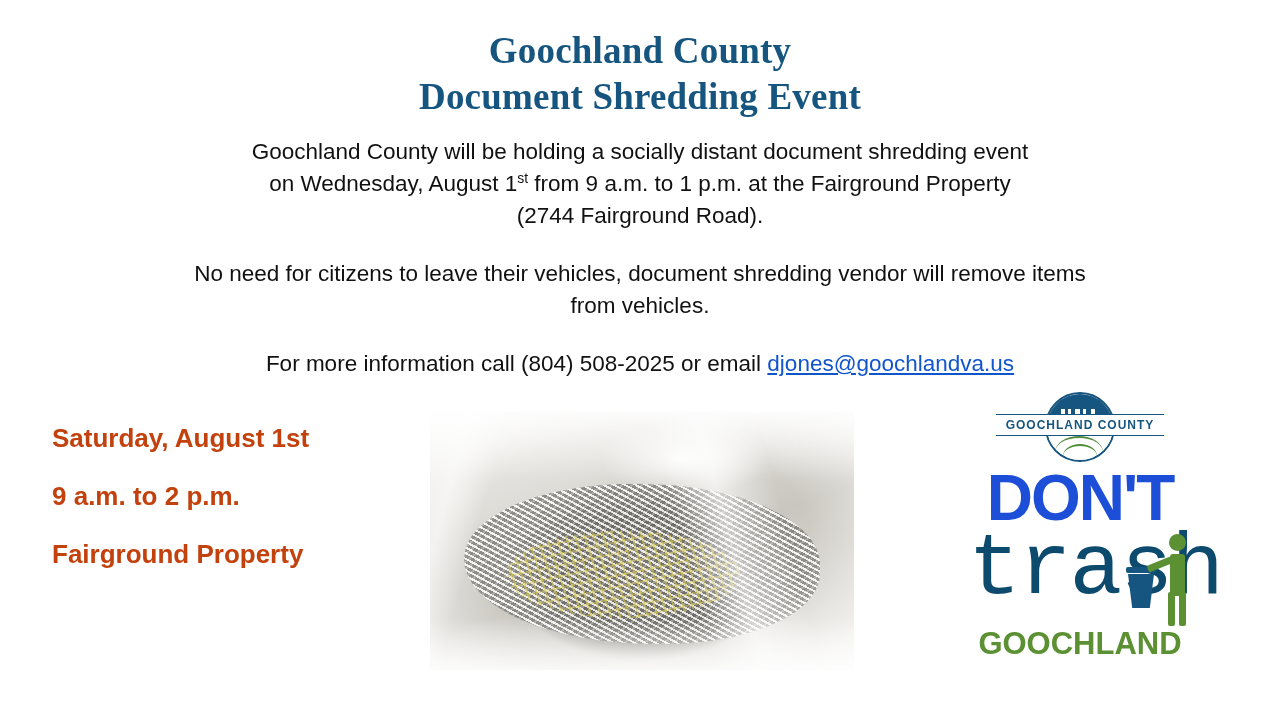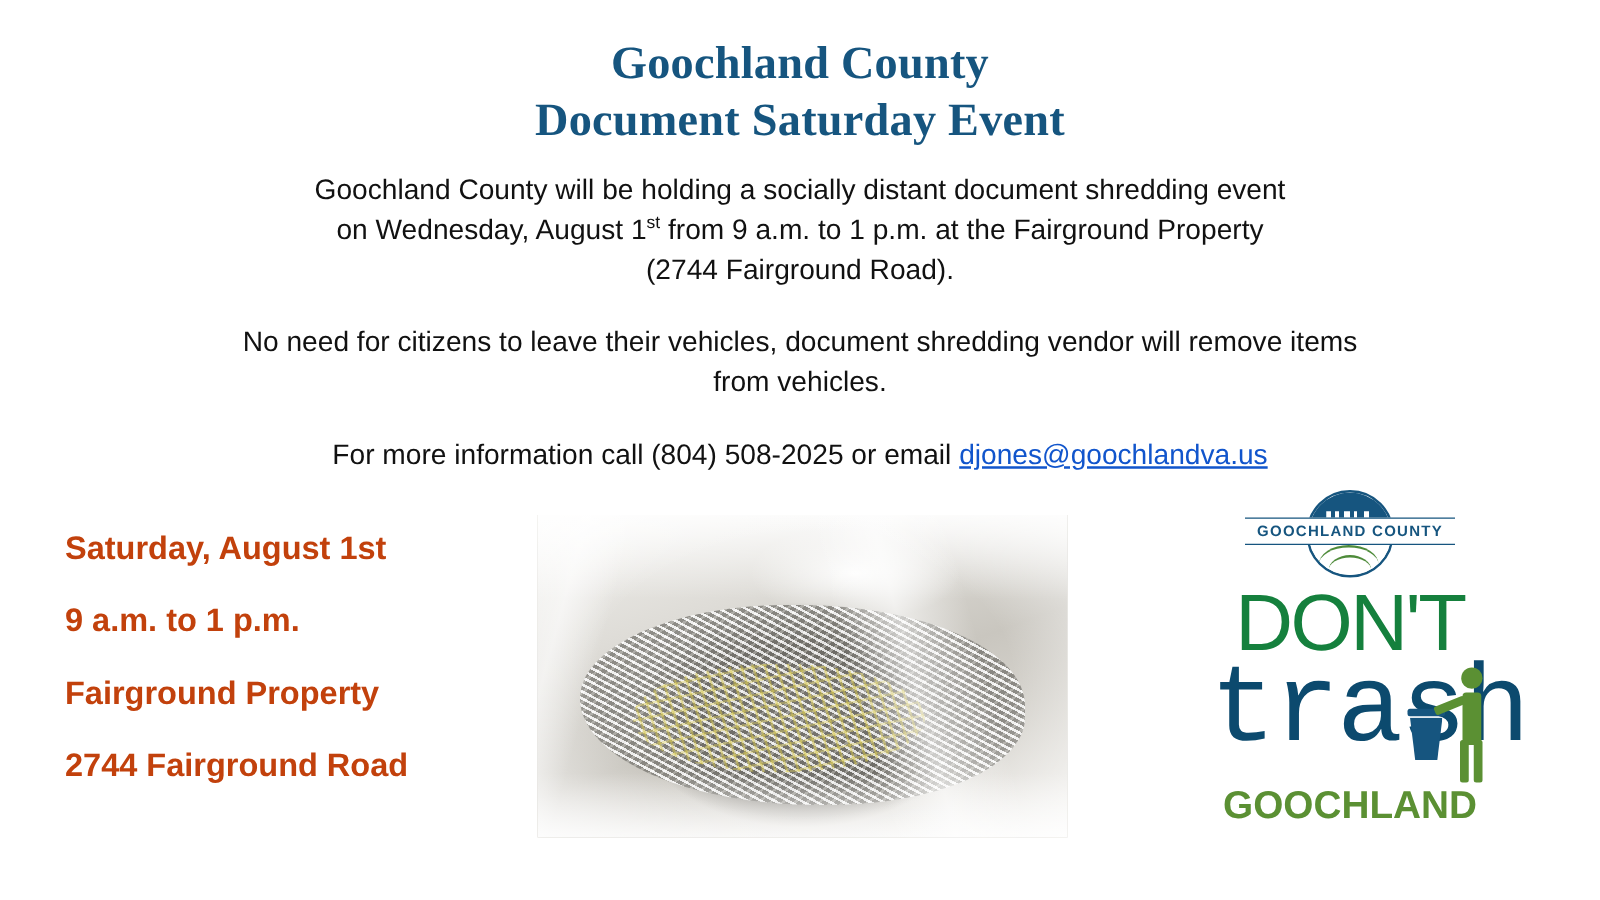--- a/index.html
+++ b/index.html
@@ -245,24 +245,24 @@
     font-weight: bold;
     letter-spacing: 1px;
     color: #16557f;
   }
   .logo-dont {
     position: absolute;
     left: 50%;
     transform: translateX(-50%);
     top: 74px;
     font-family: "Liberation Sans", sans-serif;
-    font-weight: normal;
+    font-weight: bold;
     font-size: 64px;
     line-height: 1;
-    color: #15803d;
+    color: #1d4ed8;
     letter-spacing: -2px;
     white-space: nowrap;
   }
   .logo-trash {
     position: absolute;
     left: 8px;
     top: 134px;
     font-family: Liberation Mono, monospace;
     font-size: 88px;
     line-height: 1;
@@ -356,36 +356,35 @@
     border-radius: 2px;
   }
 </style>
 </head>
 <body>
 
 <div class="flyer">
 
   <div class="title-block">
     <span class="title-line">Goochland County</span>
-    <span class="title-line">Document Saturday Event</span>
+    <span class="title-line">Document Shredding Event</span>
   </div>
 
   <div class="body-block">
     <p class="para para-narrow"><span>Goochland County will be holding a socially distant document shredding event on Wednesday, August 1</span><sup>st</sup><span> from 9 a.m. to 1 p.m. at the Fairground Property (2744 Fairground Road).</span></p>
 
     <p class="para">No need for citizens to leave their vehicles, document shredding vendor will remove items from vehicles.</p>
 
     <p class="para"><span>For more information call (804) 508-2025 or email </span><a class="email-link" href="#">djones@goochlandva.us</a></p>
   </div>
 
   <div class="details">
     <span class="line">Saturday, August 1st</span>
-    <span class="line">9 a.m. to 1 p.m.</span>
+    <span class="line">9 a.m. to 2 p.m.</span>
     <span class="line">Fairground Property</span>
-    <span class="line">2744 Fairground Road</span>
   </div>
 
   <div class="photo">
     <div class="photo-inner"></div>
     <div class="photo-bag"></div>
     <div class="photo-vignette"></div>
   </div>
 
   <div class="logo">
     <div class="logo-seal">

